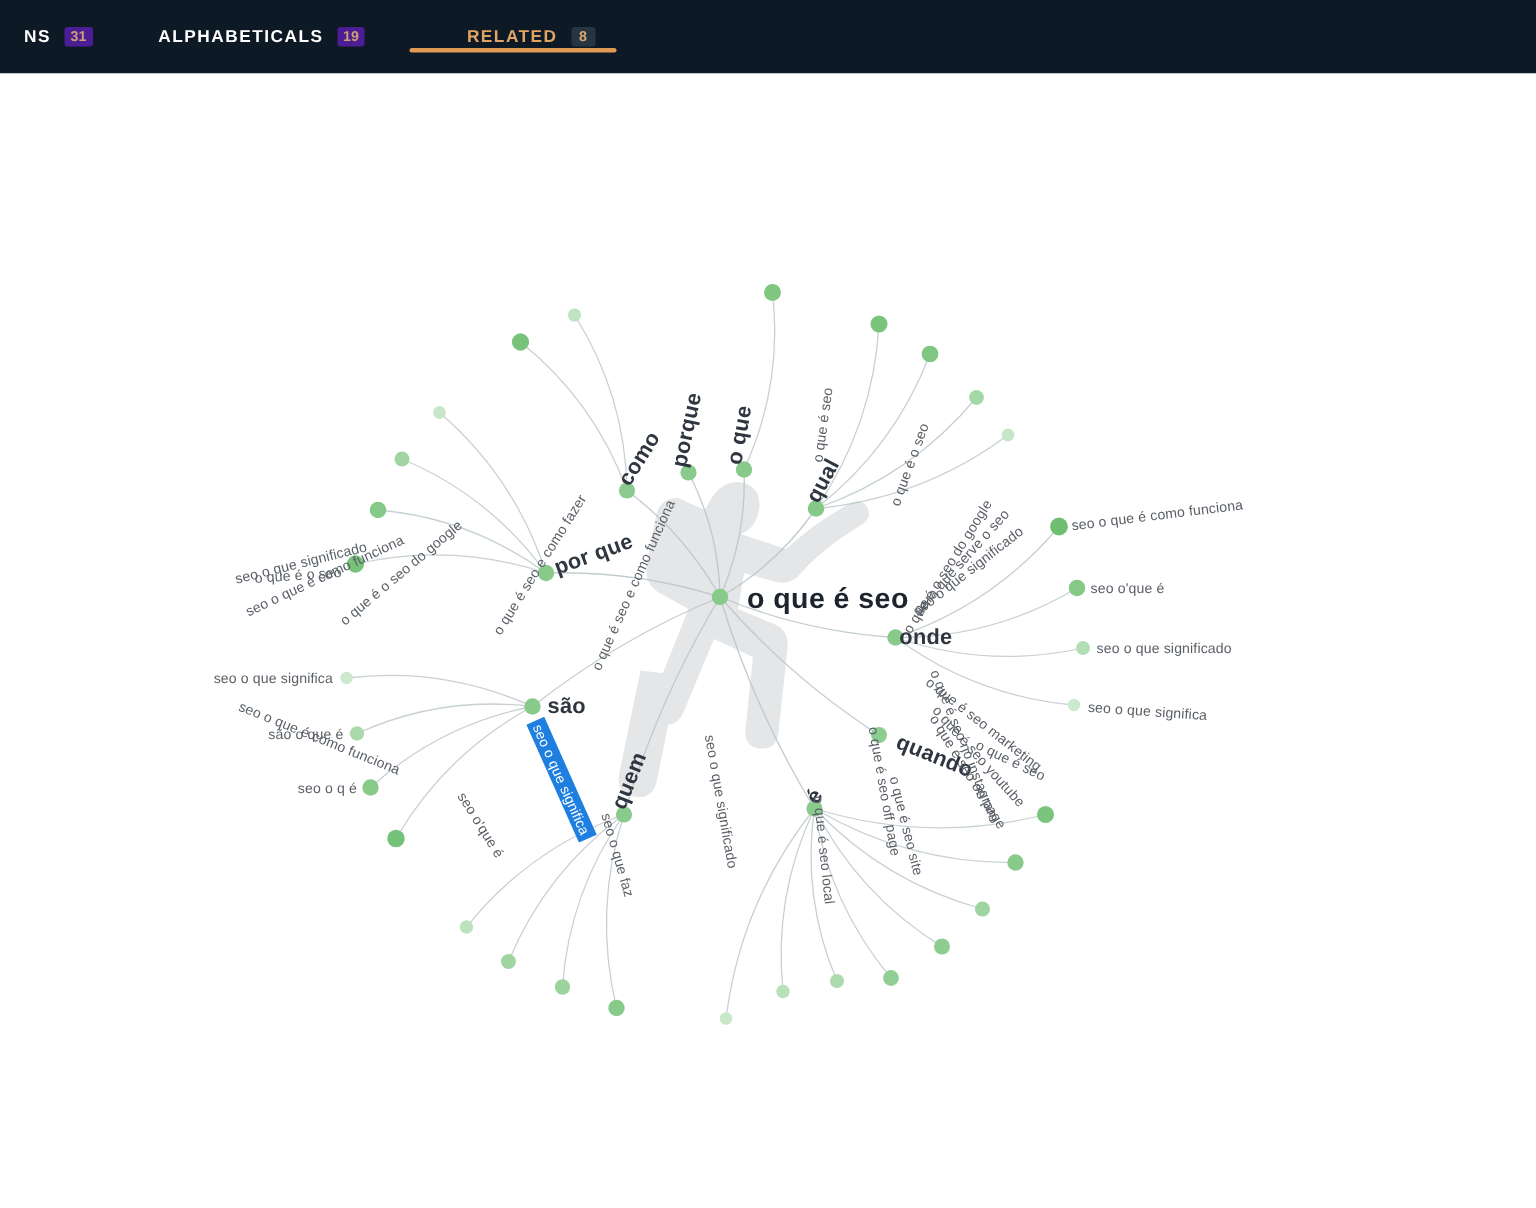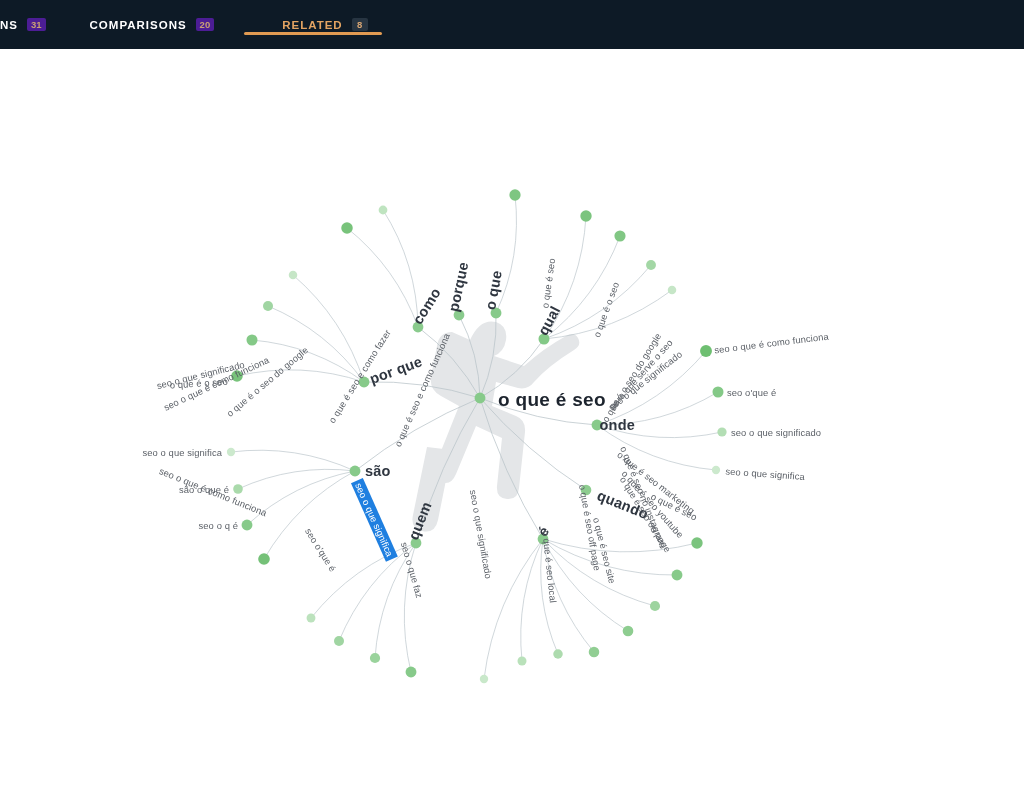--- a/index.html
+++ b/index.html
@@ -88,27 +88,27 @@
   .kw-label.selected {
     background: #1f7fe0;
     color: #ffffff;
     padding: 1px 3px;
   }
 </style>
 </head>
 <body>
 
 <div id="topnav">
-    <div class="tab" style="padding-left: 0px;">
+    <div class="tab" style="padding-left: 16px;">
       <span class="tab-label">NS</span>
       <span class="tab-badge">31</span>
     </div>
     <div class="tab">
-      <span class="tab-label">COMPARISONS</span>
-      <span class="tab-badge">20</span>
+      <span class="tab-label">ALPHABETICALS</span>
+      <span class="tab-badge">19</span>
     </div>
     <div class="tab active">
       <span class="tab-label">RELATED</span>
       <span class="tab-badge">8</span>
       <span class="underline"></span>
     </div>
   </div>
 
 <div id="canvas">
   <svg id="graph" width="1024" height="756">

